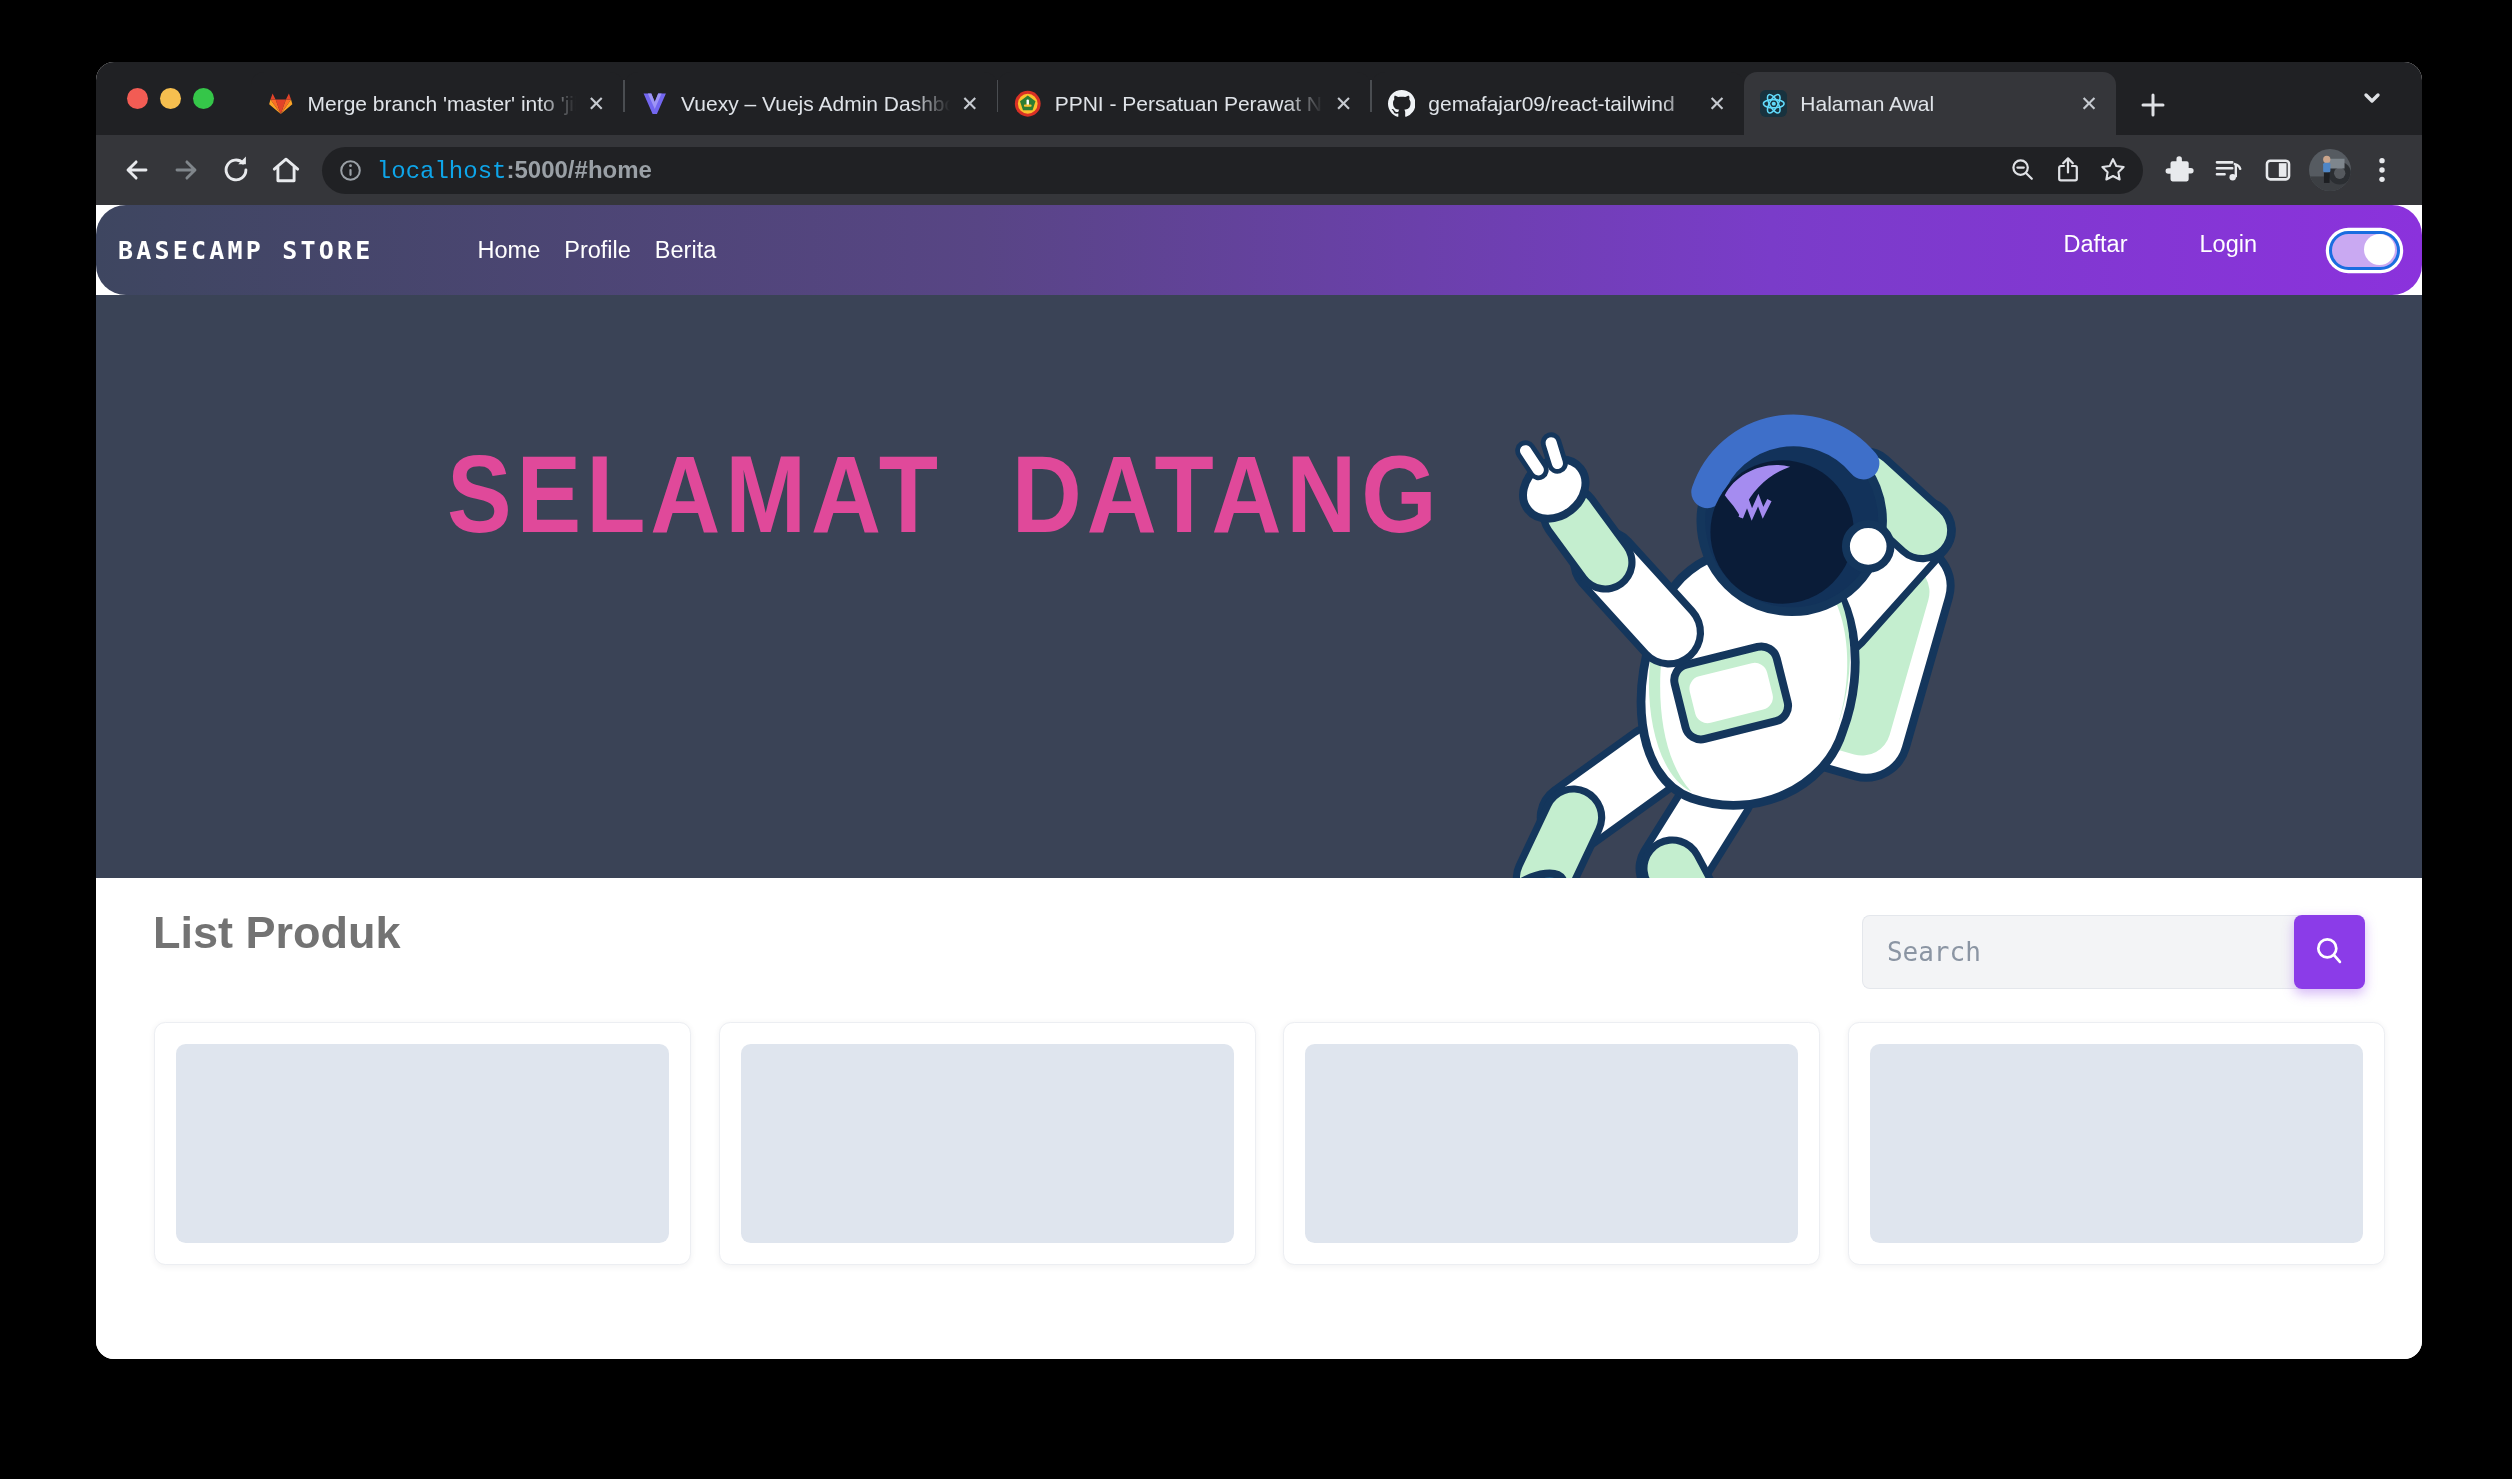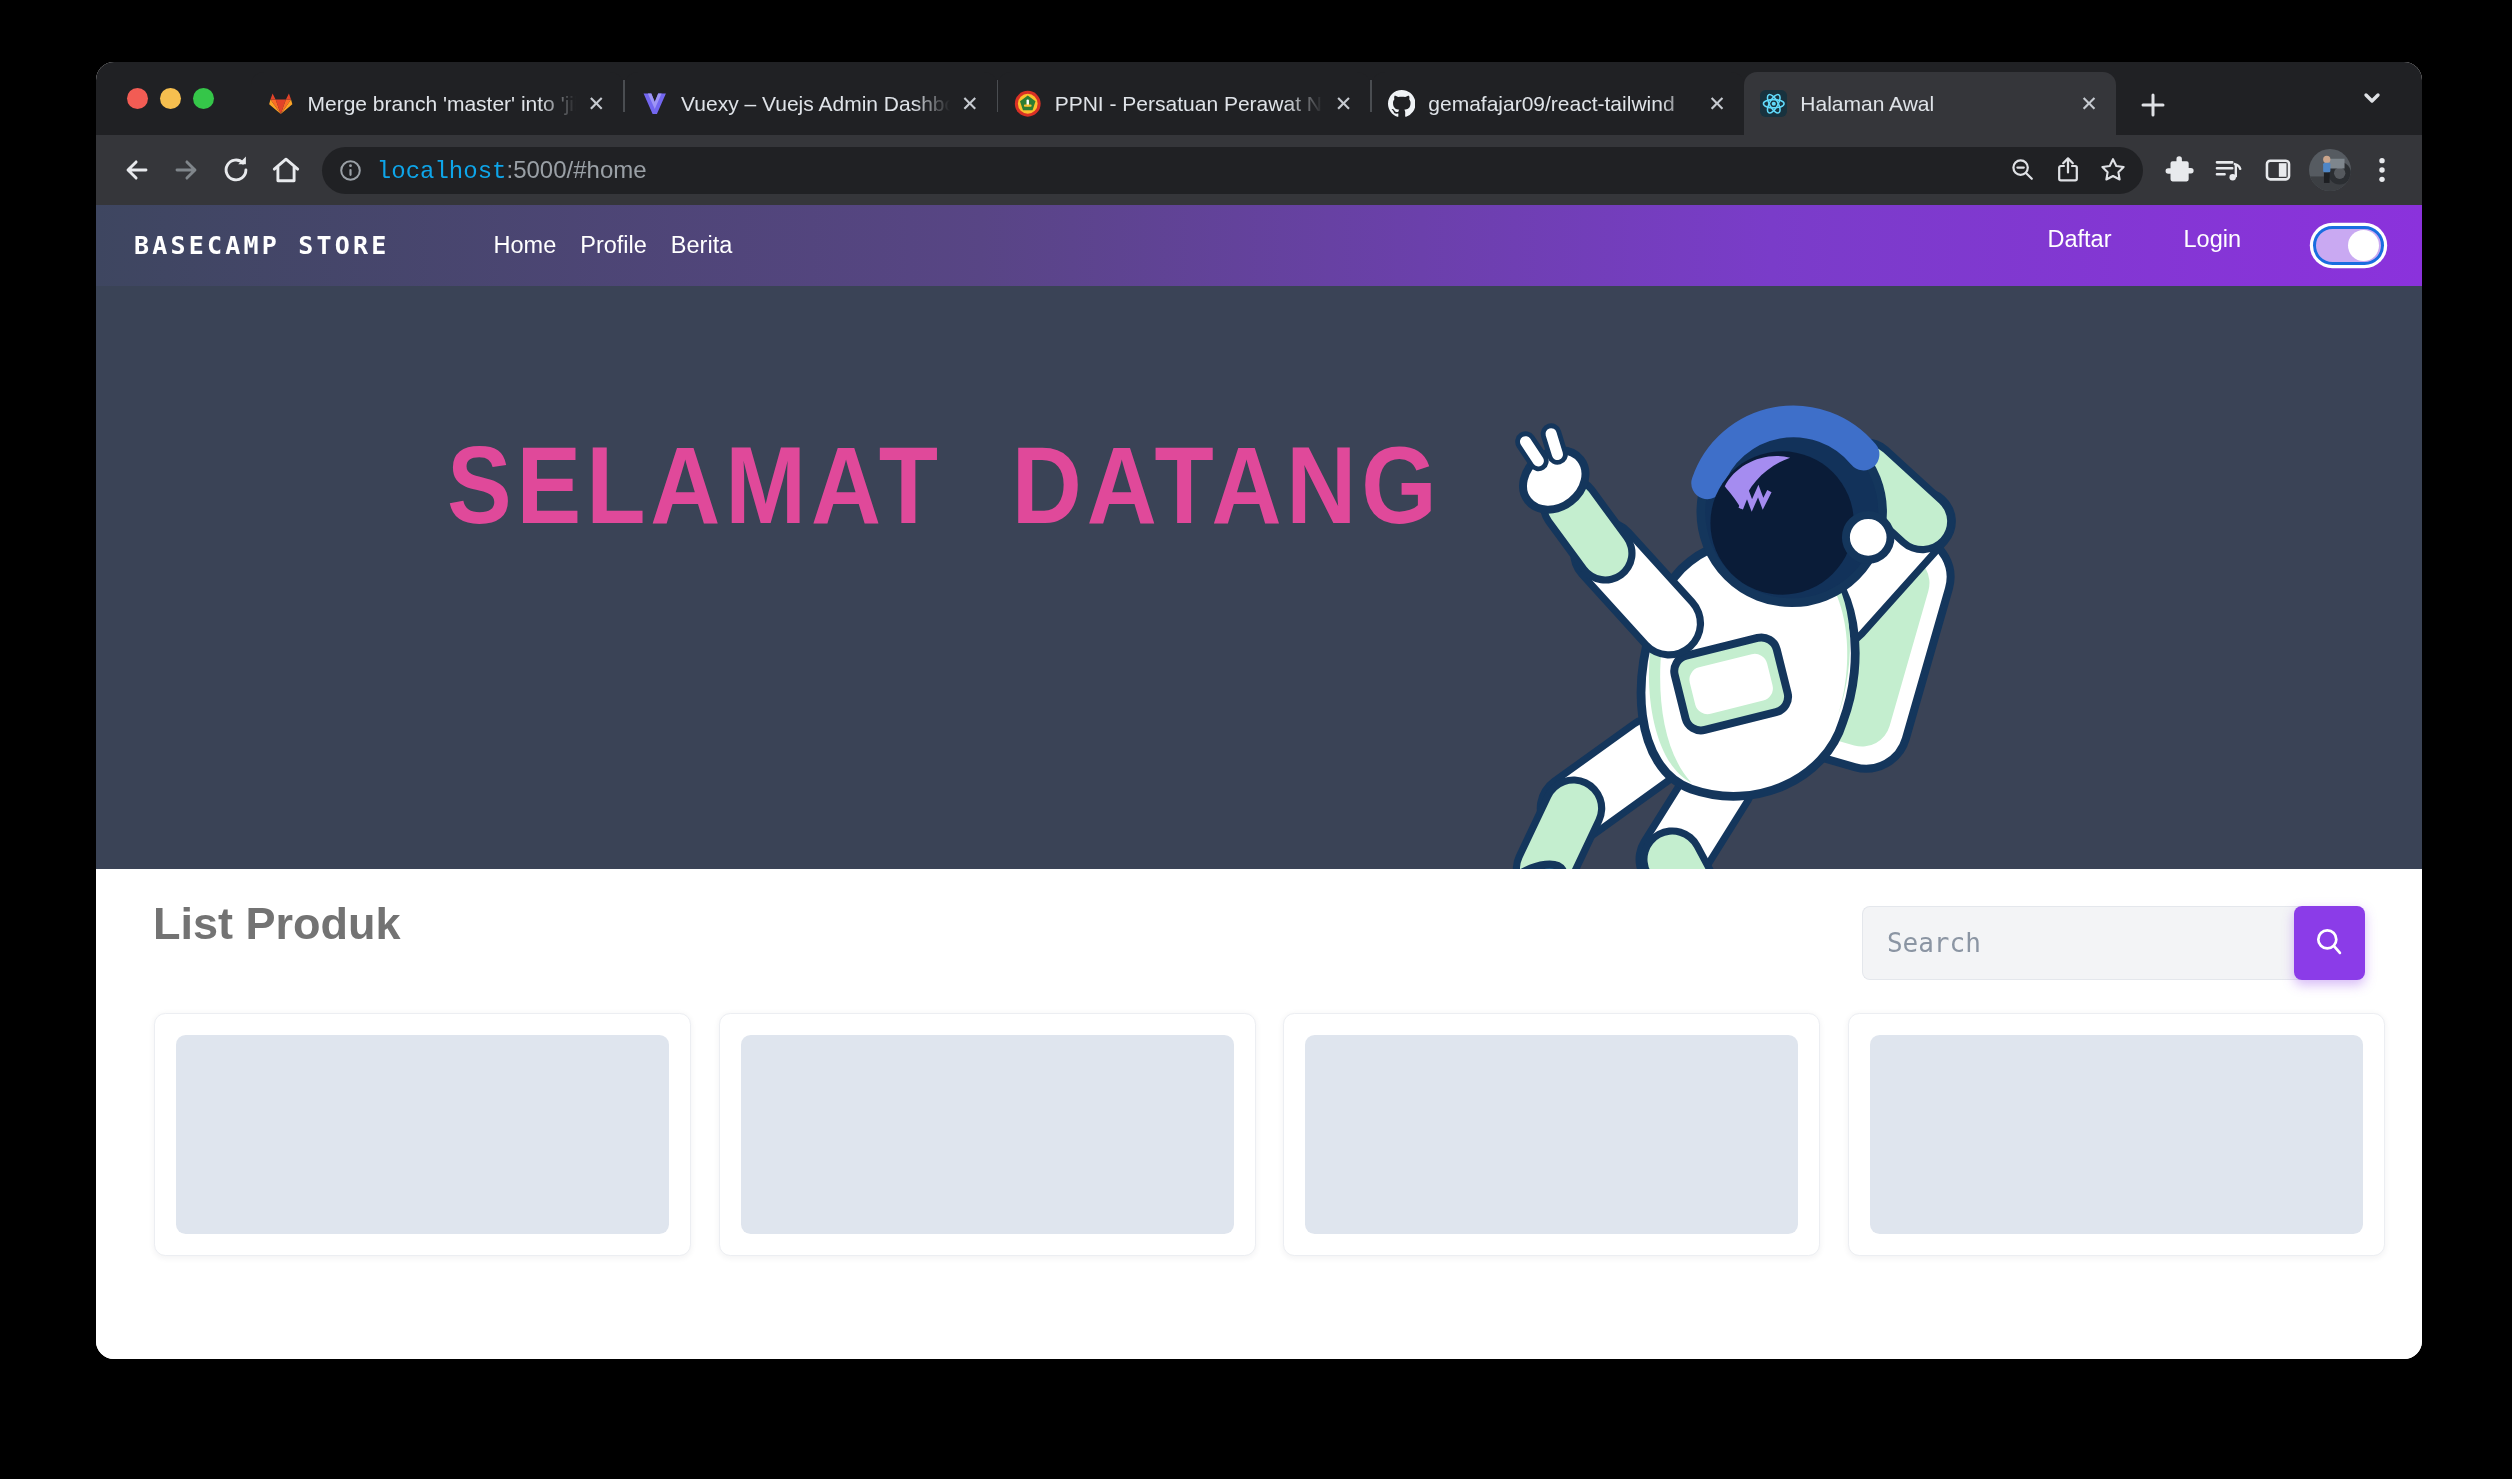--- a/index.html
+++ b/index.html
@@ -30,26 +30,26 @@
   .newtab-btn { width:45px; height:45px; margin:0 0 8px 14.6px; display:flex; align-items:center; justify-content:center; }
   .tab-chevron { position:absolute; right:32px; top:18px; width:36px; height:36px; display:flex; align-items:center; justify-content:center; }
   .tabstrip { position:relative; }
 
   
   .toolbar { height:70px; background:#35363a; display:flex; align-items:center; padding:0 18px; gap:4.9px; flex:0 0 auto; }
   .tb-btn { width:45px; height:45px; border-radius:50%; display:flex; align-items:center; justify-content:center; flex:0 0 auto; }
   .omnibox { flex:1 1 auto; height:47px; background:#202124; border-radius:23.5px; margin:0 8px;
              display:flex; align-items:center; padding:0 8px 0 13px; }
   .omni-url { flex:1 1 auto; font-size:24px; margin-left:11.3px; white-space:nowrap; overflow:hidden; }
-  .omni-url .host { color:#0ea5e9;font-family:Liberation Mono, monospace; } .omni-url .rest { color:#9aa0a6; }
+  .omni-url .host { color:#0ea5e9;font-family:Liberation Mono, monospace; } .omni-url .rest { color:#9aa0a6;font-weight:bold; }
   .avatar { width:42px; height:42px; border-radius:50%; overflow:hidden; flex:0 0 auto; margin:0 3.2px; }
 
   
-  .navbar { height:81px; background:linear-gradient(to right, #3e4660 0%, #584585 38%, #7a3cc9 72%, #8b32dc 100%);
-            display:flex; align-items:center; padding:0 38px; color:#fff; flex:0 0 auto; }
+  .navbar { height:90px; background:linear-gradient(to right, #3e4660 0%, #584585 38%, #7a3cc9 72%, #8b32dc 100%);
+            display:flex; align-items:center; padding:0 22px; color:#fff; flex:0 0 auto;border-radius:30px; }
   .brand { font-family:"DejaVu Sans Mono", monospace; font-weight:bold; font-size:25px; letter-spacing:3.2px; }
   .nav-links { display:flex; gap:24px; margin-left:104px; }
   .nav-link { font-size:23.5px; color:#fff; cursor:pointer; }
   .nav-right { margin-left:auto; display:flex; align-items:flex-start; gap:72px; }
   .toggle { width:71px; height:39px; border-radius:19.4px; background:#c9a9f2; border:3.2px solid #1a6de0;
             box-shadow:0 0 0 3.2px #ffffff; position:relative; cursor:pointer; }
   .toggle .knob { position:absolute; right:1.6px; top:0.8px; width:31px; height:31px; border-radius:50%; background:#fff; }
 
   
   .hero { height:583px; background:#3a4356; position:relative; flex:0 0 auto; }

